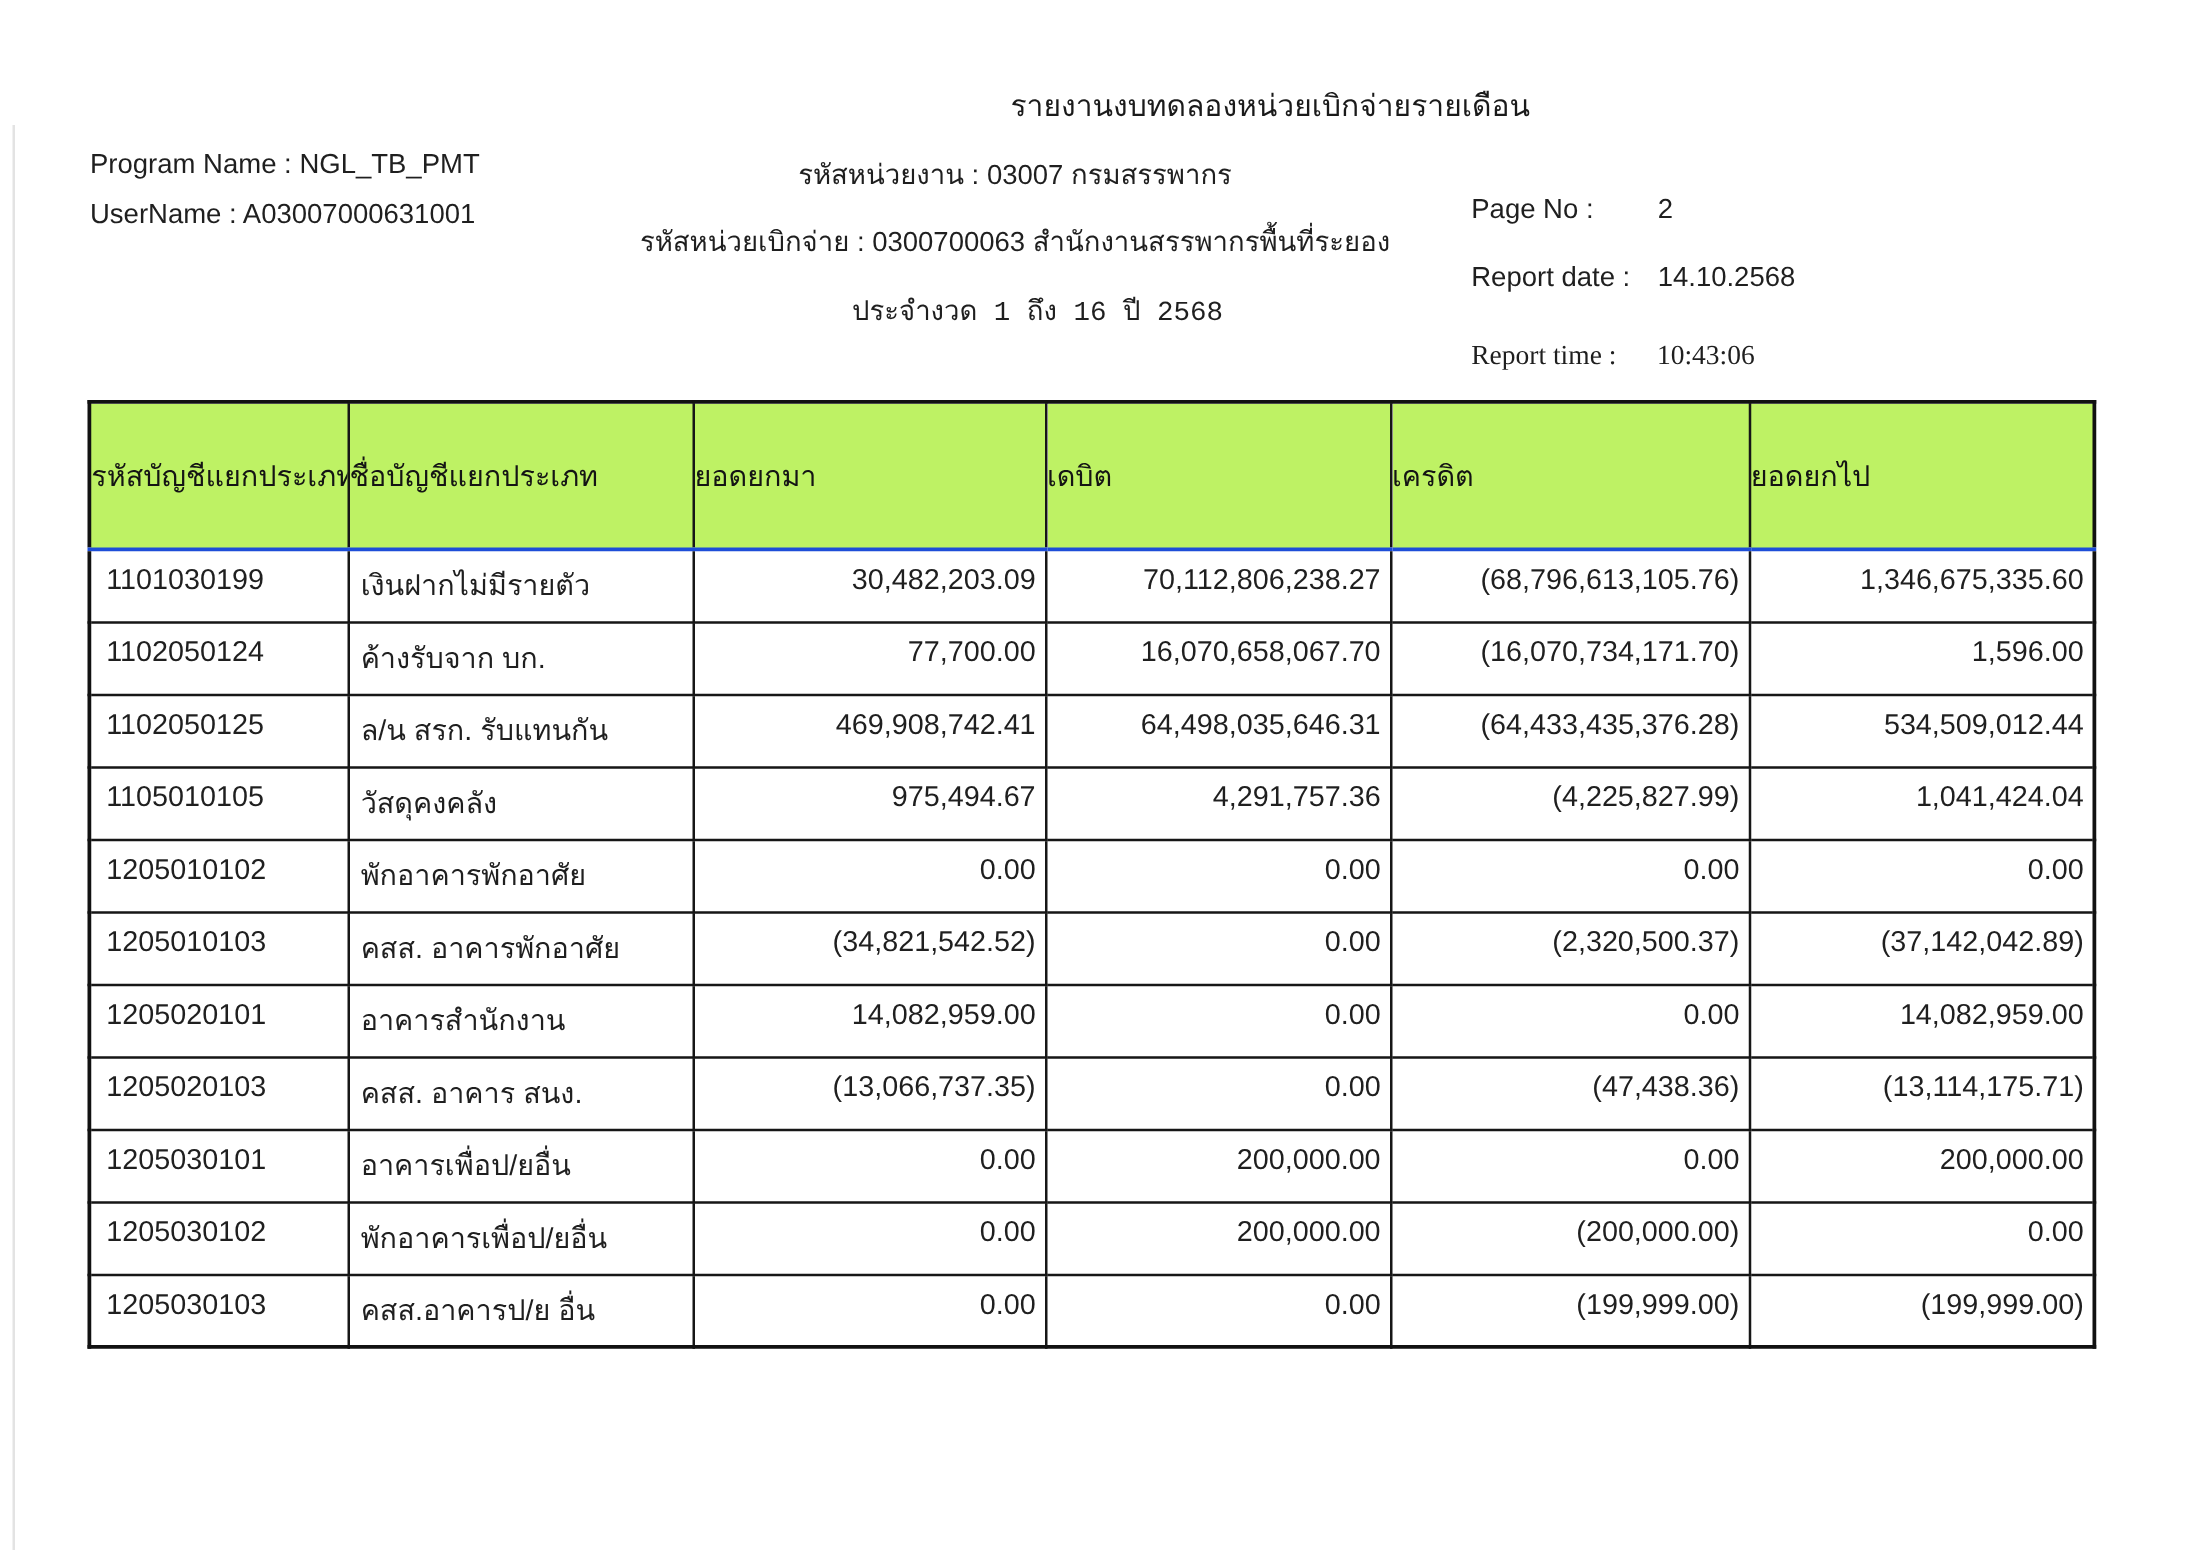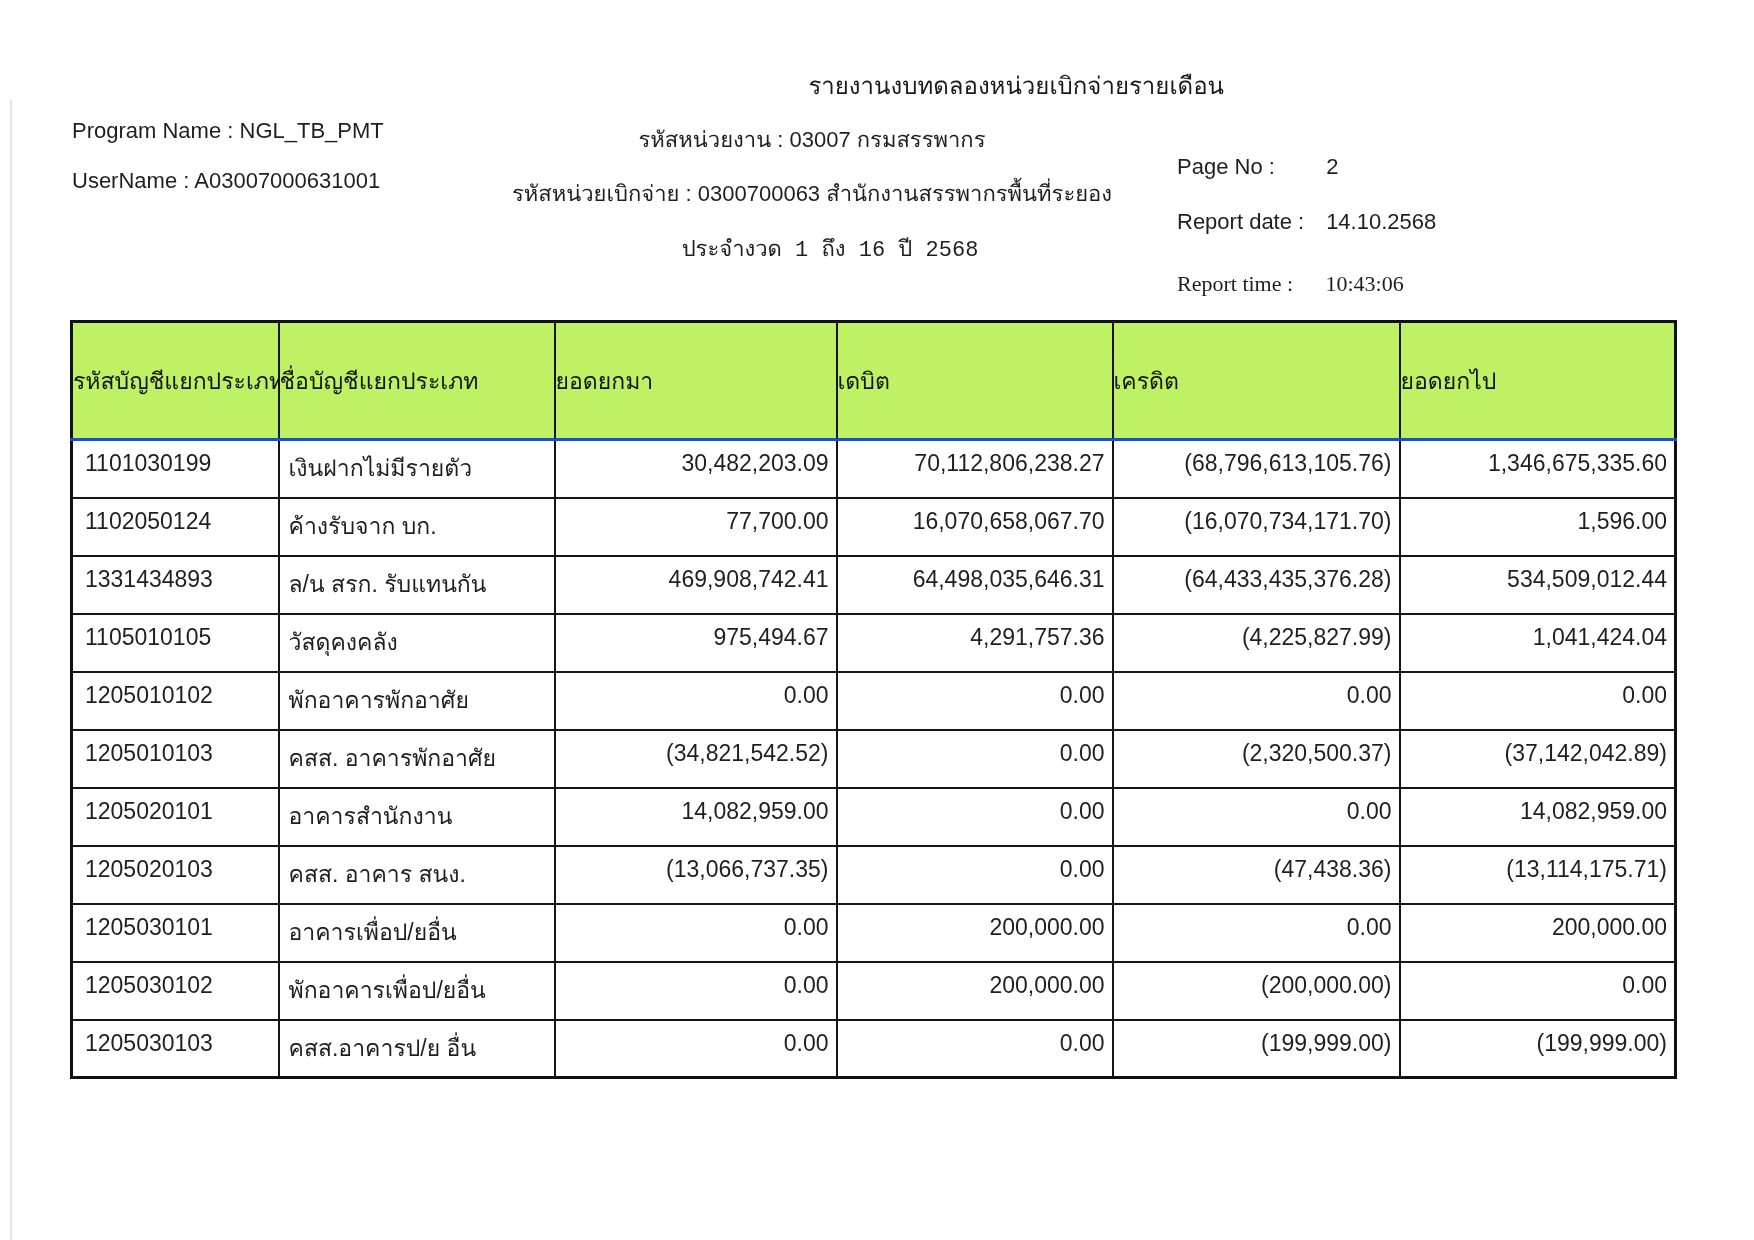--- a/index.html
+++ b/index.html
@@ -31,21 +31,21 @@
     position: absolute;
     left: 400px; top: 68px;
     width: 824px;
     text-align: right;
     font-size: 24px;
     line-height: 1.5;
     color: #1a1a1a;
   }
   .meta-left { position: absolute; left: 72px; top: 0; font-size: 22px; }
   .meta-left .line1 { position: absolute; left: 0; top: 118px; width: 520px; }
-  .meta-left .line2 { position: absolute; left: 0; top: 168px; width: 520px; }
+  .meta-left .line2 { position: absolute; left: 0; top: 158px; width: 520px; }
 
   .meta-center { position: absolute; left: 400px; top: 0; width: 824px; text-align: center; font-size: 22px; }
   .meta-center .line1 { position: absolute; left: 0; top: 122px; width: 824px; }
   .meta-center .line2 { position: absolute; left: 0; top: 176px; width: 824px; }
   .meta-center .line3 { position: absolute; left: 18px; top: 231px; width: 824px; font-family: Liberation Mono, monospace; }
 
   .meta-right { position: absolute; left: 1177px; top: 0; font-size: 22px; }
   .meta-right .row { position: absolute; left: 0; white-space: nowrap; }
   .meta-right .r1 { top: 126px; }
   .meta-right .r2 { top: 181px; }
@@ -158,21 +158,21 @@
         </tr>
         <tr>
           <td class="col-code">1102050124</td>
           <td class="col-name">ค้างรับจาก บก.</td>
           <td class="num">77,700.00</td>
           <td class="num">16,070,658,067.70</td>
           <td class="num">(16,070,734,171.70)</td>
           <td class="num">1,596.00</td>
         </tr>
         <tr>
-          <td class="col-code">1331434893</td>
+          <td class="col-code">1102050125</td>
           <td class="col-name">ล/น สรก. รับแทนกัน</td>
           <td class="num">469,908,742.41</td>
           <td class="num">64,498,035,646.31</td>
           <td class="num">(64,433,435,376.28)</td>
           <td class="num">534,509,012.44</td>
         </tr>
         <tr>
           <td class="col-code">1105010105</td>
           <td class="col-name">วัสดุคงคลัง</td>
           <td class="num">975,494.67</td>

